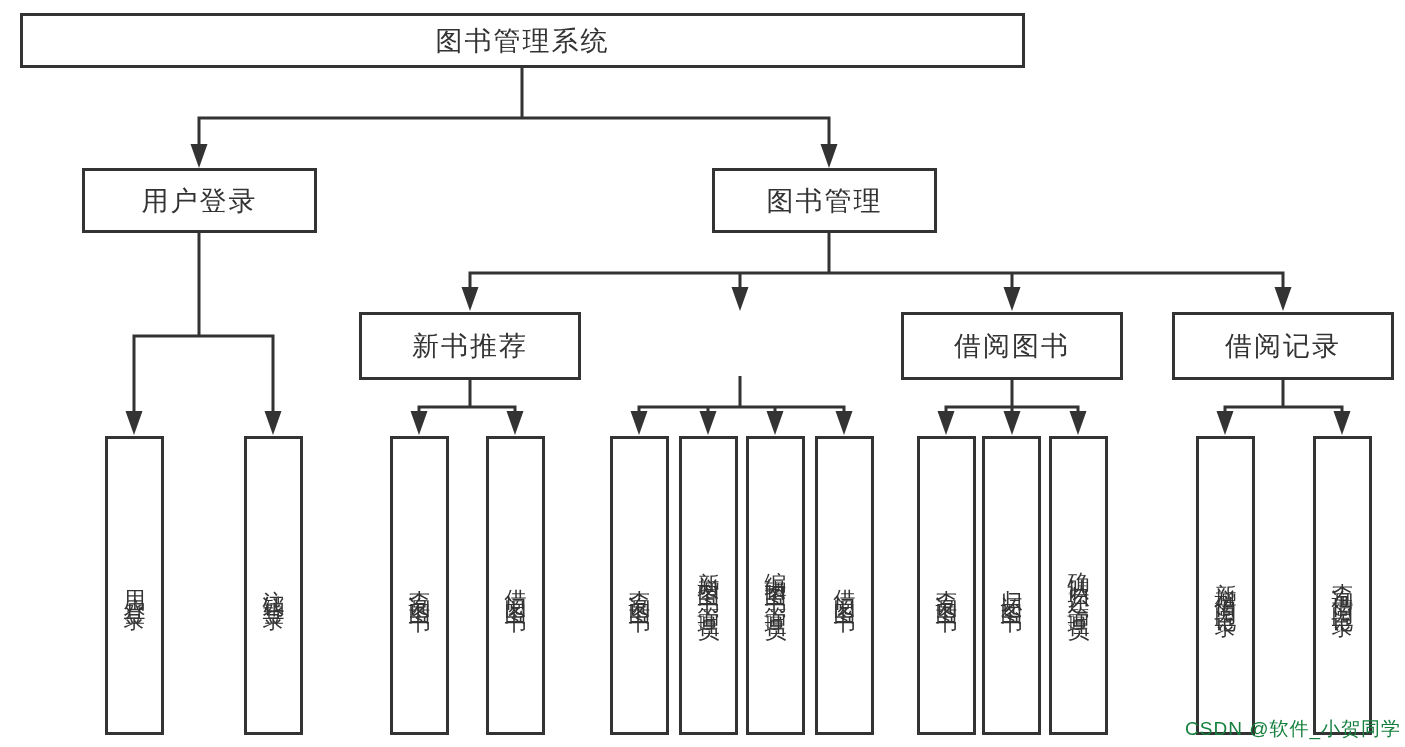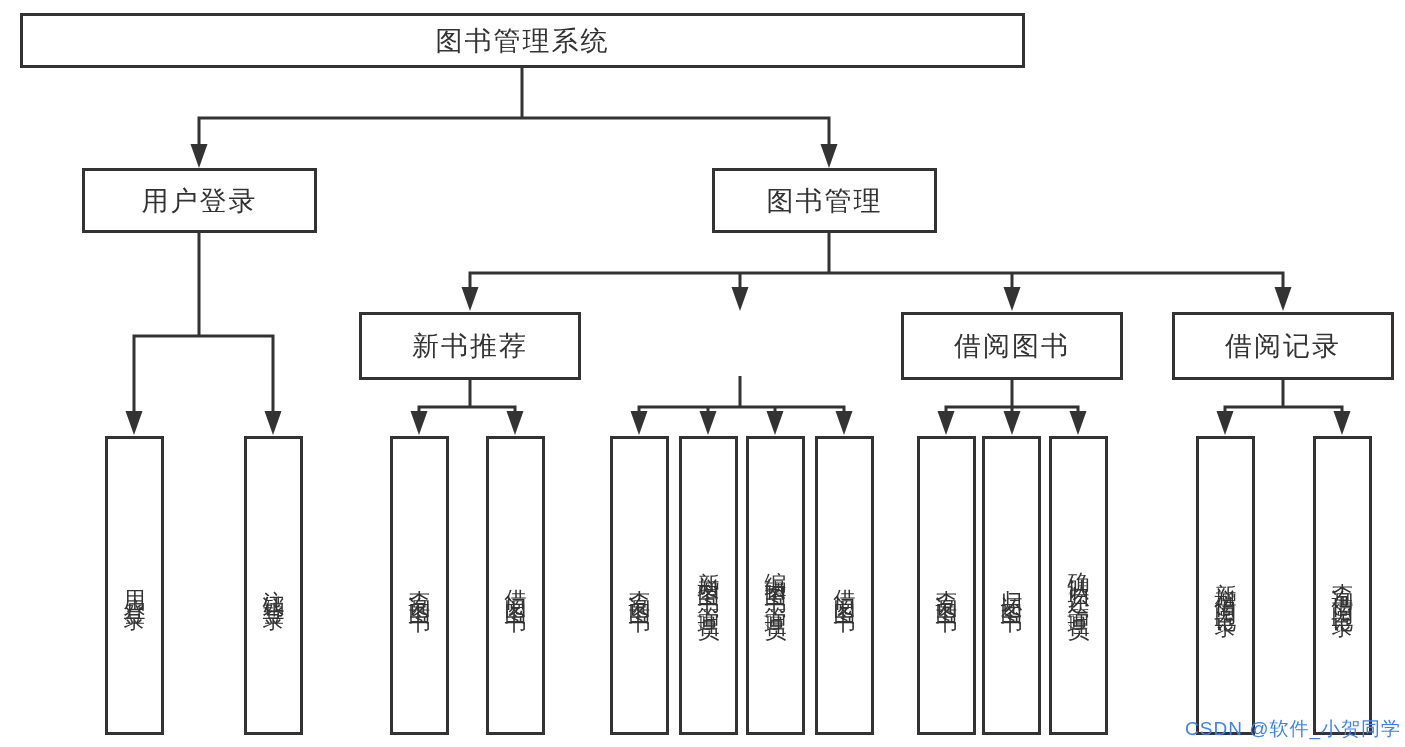--- a/index.html
+++ b/index.html
@@ -22,21 +22,21 @@
   .l2a  {left:82px;  top:168px; width:235px; height:65px;}
   .l2b  {left:712px; top:168px; width:225px; height:65px;}
   .l3   {top:312px;  width:222px;height:68px;}
   .l3a{left:359px;} .l3b{left:629px;} .l3c{left:901px;} .l3d{left:1172px;align-items:center;}
   .v    {top:436px;  width:59px; height:299px;}
   .v1{left:105px;} .v2{left:244px;} .v3{left:390px;} .v4{left:486px;}
   .v5{left:610px;} .v6{left:679px;} .v7{left:746px;} .v8{left:815px;}
   .v9{left:917px;} .v10{left:982px;} .v11{left:1049px;} .v12{left:1196px;} .v13{left:1313px;}
   .watermark{
     position:absolute;right:4px;bottom:5px;font-size:19px;letter-spacing:1px;
-    color:#3b82f6;white-space:nowrap;
+    color:#15803d;white-space:nowrap;
   }
 </style>
 </head>
 <body>
 
 <div class="canvas">
 
   <svg class="wires" viewBox="0 0 1405 747" width="1405" height="747" aria-hidden="true">
 
     <g stroke="#333333" stroke-width="3" fill="none">

